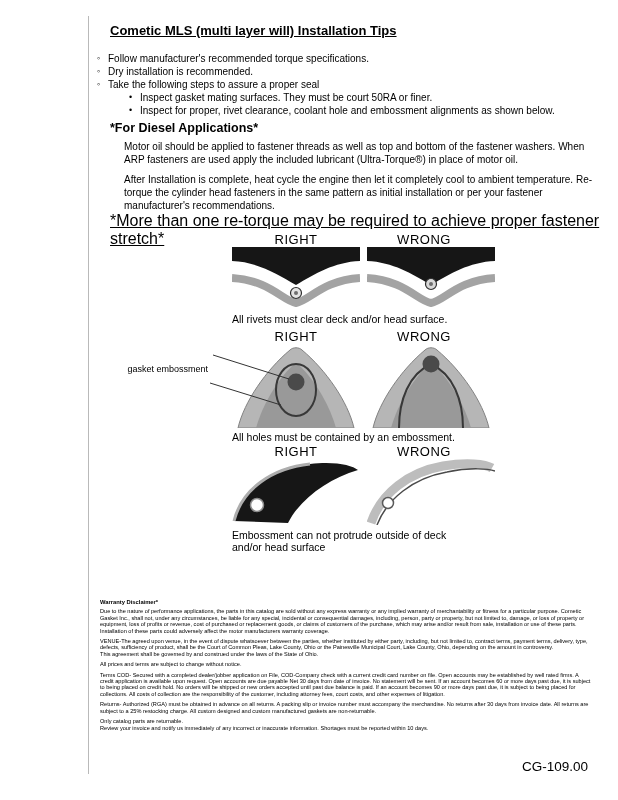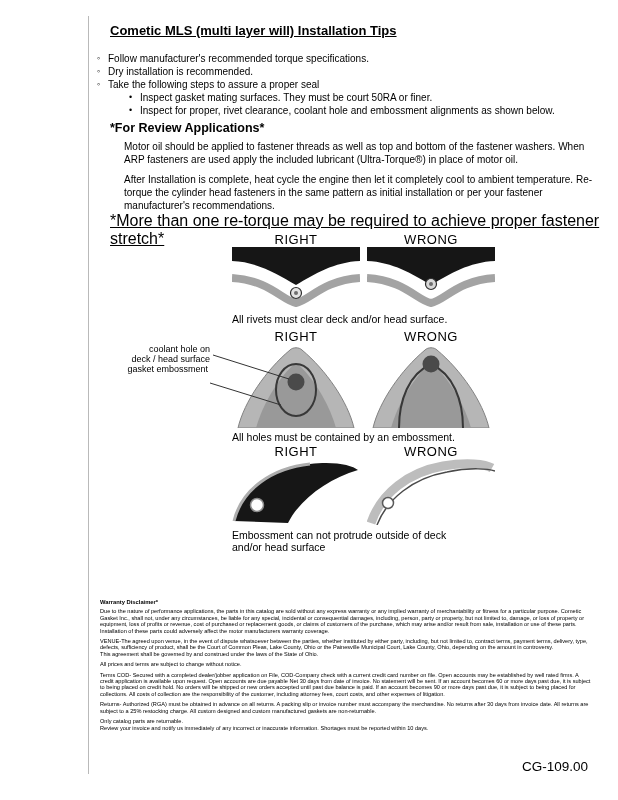--- a/index.html
+++ b/index.html
@@ -16,21 +16,21 @@
   .tip-marker { width:11px; flex:none; font-size:9px; }
   .tip-sub { margin-left:32px; }
   .diesel-head { position:absolute; left:110px; top:121px; font-size:12.5px; font-weight:bold; }
   .para { position:absolute; left:110px; width:480px; font-size:10px; line-height:13px;margin-left:14px; }
   #para1 { top:140px; }
   #para2 { top:173px; }
   .note { position:absolute; left:110px; top:212px; font-size:16px;text-decoration:underline; }
 
   .diagrams { position:absolute; left:100px; top:232px; width:430px; }
   .d-row { margin-left:132px; width:263px; }
-  .d-labels { display:flex; gap:7px; }
+  .d-labels { display:flex; }
   .d-labels span { width:128px; text-align:center; font-size:13px; letter-spacing:0.5px; }
   .d-panels { display:flex; gap:7px; }
   .d-caption { font-size:10.5px; margin-top:3px; white-space:pre-line; line-height:12px; }
   #drow2 { margin-top:4px; }
   #drow2 .d-labels span { font-size:13px; }
   #drow3 { margin-top:1px; }
   #drow3 .d-caption { margin-top:4px; }
   .annot { position:absolute; text-align:right; font-size:9px; line-height:10px; white-space:pre-line; }
   #annot-hole { left:0; top:112px; width:110px; }
   #annot-emb { left:8px; top:132px; width:100px; }
@@ -64,21 +64,21 @@
   <div class="tip-row tip-sub">
     <span class="tip-marker">•</span>
     <span>Inspect gasket mating surfaces.  They must be court 50RA or finer.</span>
   </div>
   <div class="tip-row tip-sub">
     <span class="tip-marker">•</span>
     <span>Inspect for proper, rivet clearance, coolant hole and embossment alignments as shown below.</span>
   </div>
 </div>
 
-<div class="diesel-head">*For Review Applications*</div>
+<div class="diesel-head">*For Diesel Applications*</div>
 <div class="para" id="para1">Motor oil should be applied to fastener threads as well as top and bottom of the fastener washers. When ARP fasteners are used apply the included lubricant (Ultra-Torque®) in place of motor oil.</div>
 <div class="para" id="para2">After Installation is complete, heat cycle the engine then let it completely cool to ambient temperature. Re-torque the cylinder head fasteners in the same pattern as initial installation or per your fastener manufacturer's recommendations.</div>
 <div class="note">*More than one re-torque may be required to achieve proper fastener stretch*</div>
 
 <div class="diagrams">
 
   <div class="d-row" id="drow1">
     <div class="d-labels">
       <span>RIGHT</span>
       <span>WRONG</span>
@@ -136,22 +136,20 @@
       <svg width="128" height="66" viewBox="0 0 128 66">
         <path d="M4,64 C14,34 42,13 76,7 C100,3 118,5 125,9" fill="none" stroke="#bdbdbd" stroke-width="9"></path>
         <path d="M10,66 C20,40 46,19 80,13 C104,8 122,10 128,12" fill="none" stroke="#4a4a4a" stroke-width="1.5"></path>
         <circle cx="21" cy="44" r="5.5" fill="#ffffff" stroke="#5a5a5a" stroke-width="1.5"></circle>
       </svg>
     </div>
     <div class="d-caption">Embossment can not protrude outside of deck
 and/or head surface</div>
   </div>
 
-  <div class="annot" id="annot-hole">coolant hole on
-deck / head surface</div>
   <div class="annot" id="annot-emb">gasket embossment</div>
   <svg class="leader-svg" viewBox="0 0 430 330">
     <line x1="113" y1="123" x2="189" y2="147" stroke="#333" stroke-width="1"></line>
     <line x1="110" y1="151" x2="181" y2="173" stroke="#333" stroke-width="1"></line>
   </svg>
 </div>
 
 <div class="disclaimer">
   <h4>Warranty Disclaimer*</h4>
   <p>Due to the nature of performance applications, the parts in this catalog are sold without any express warranty or any implied warranty of merchantability or fitness for a particular purpose.  Cometic Gasket Inc., shall not, under any circumstances, be liable for any special, incidental or consequential damages, including, person, party or property, but not limited to, damage, or loss of property or equipment, loss of profits or revenue, cost of purchased or replacement goods, or claims of customers of the purchase, which may arise and/or result from sale, installation or use of these parts.  Installation of these parts could adversely affect the motor manufacturers warranty coverage.</p>

